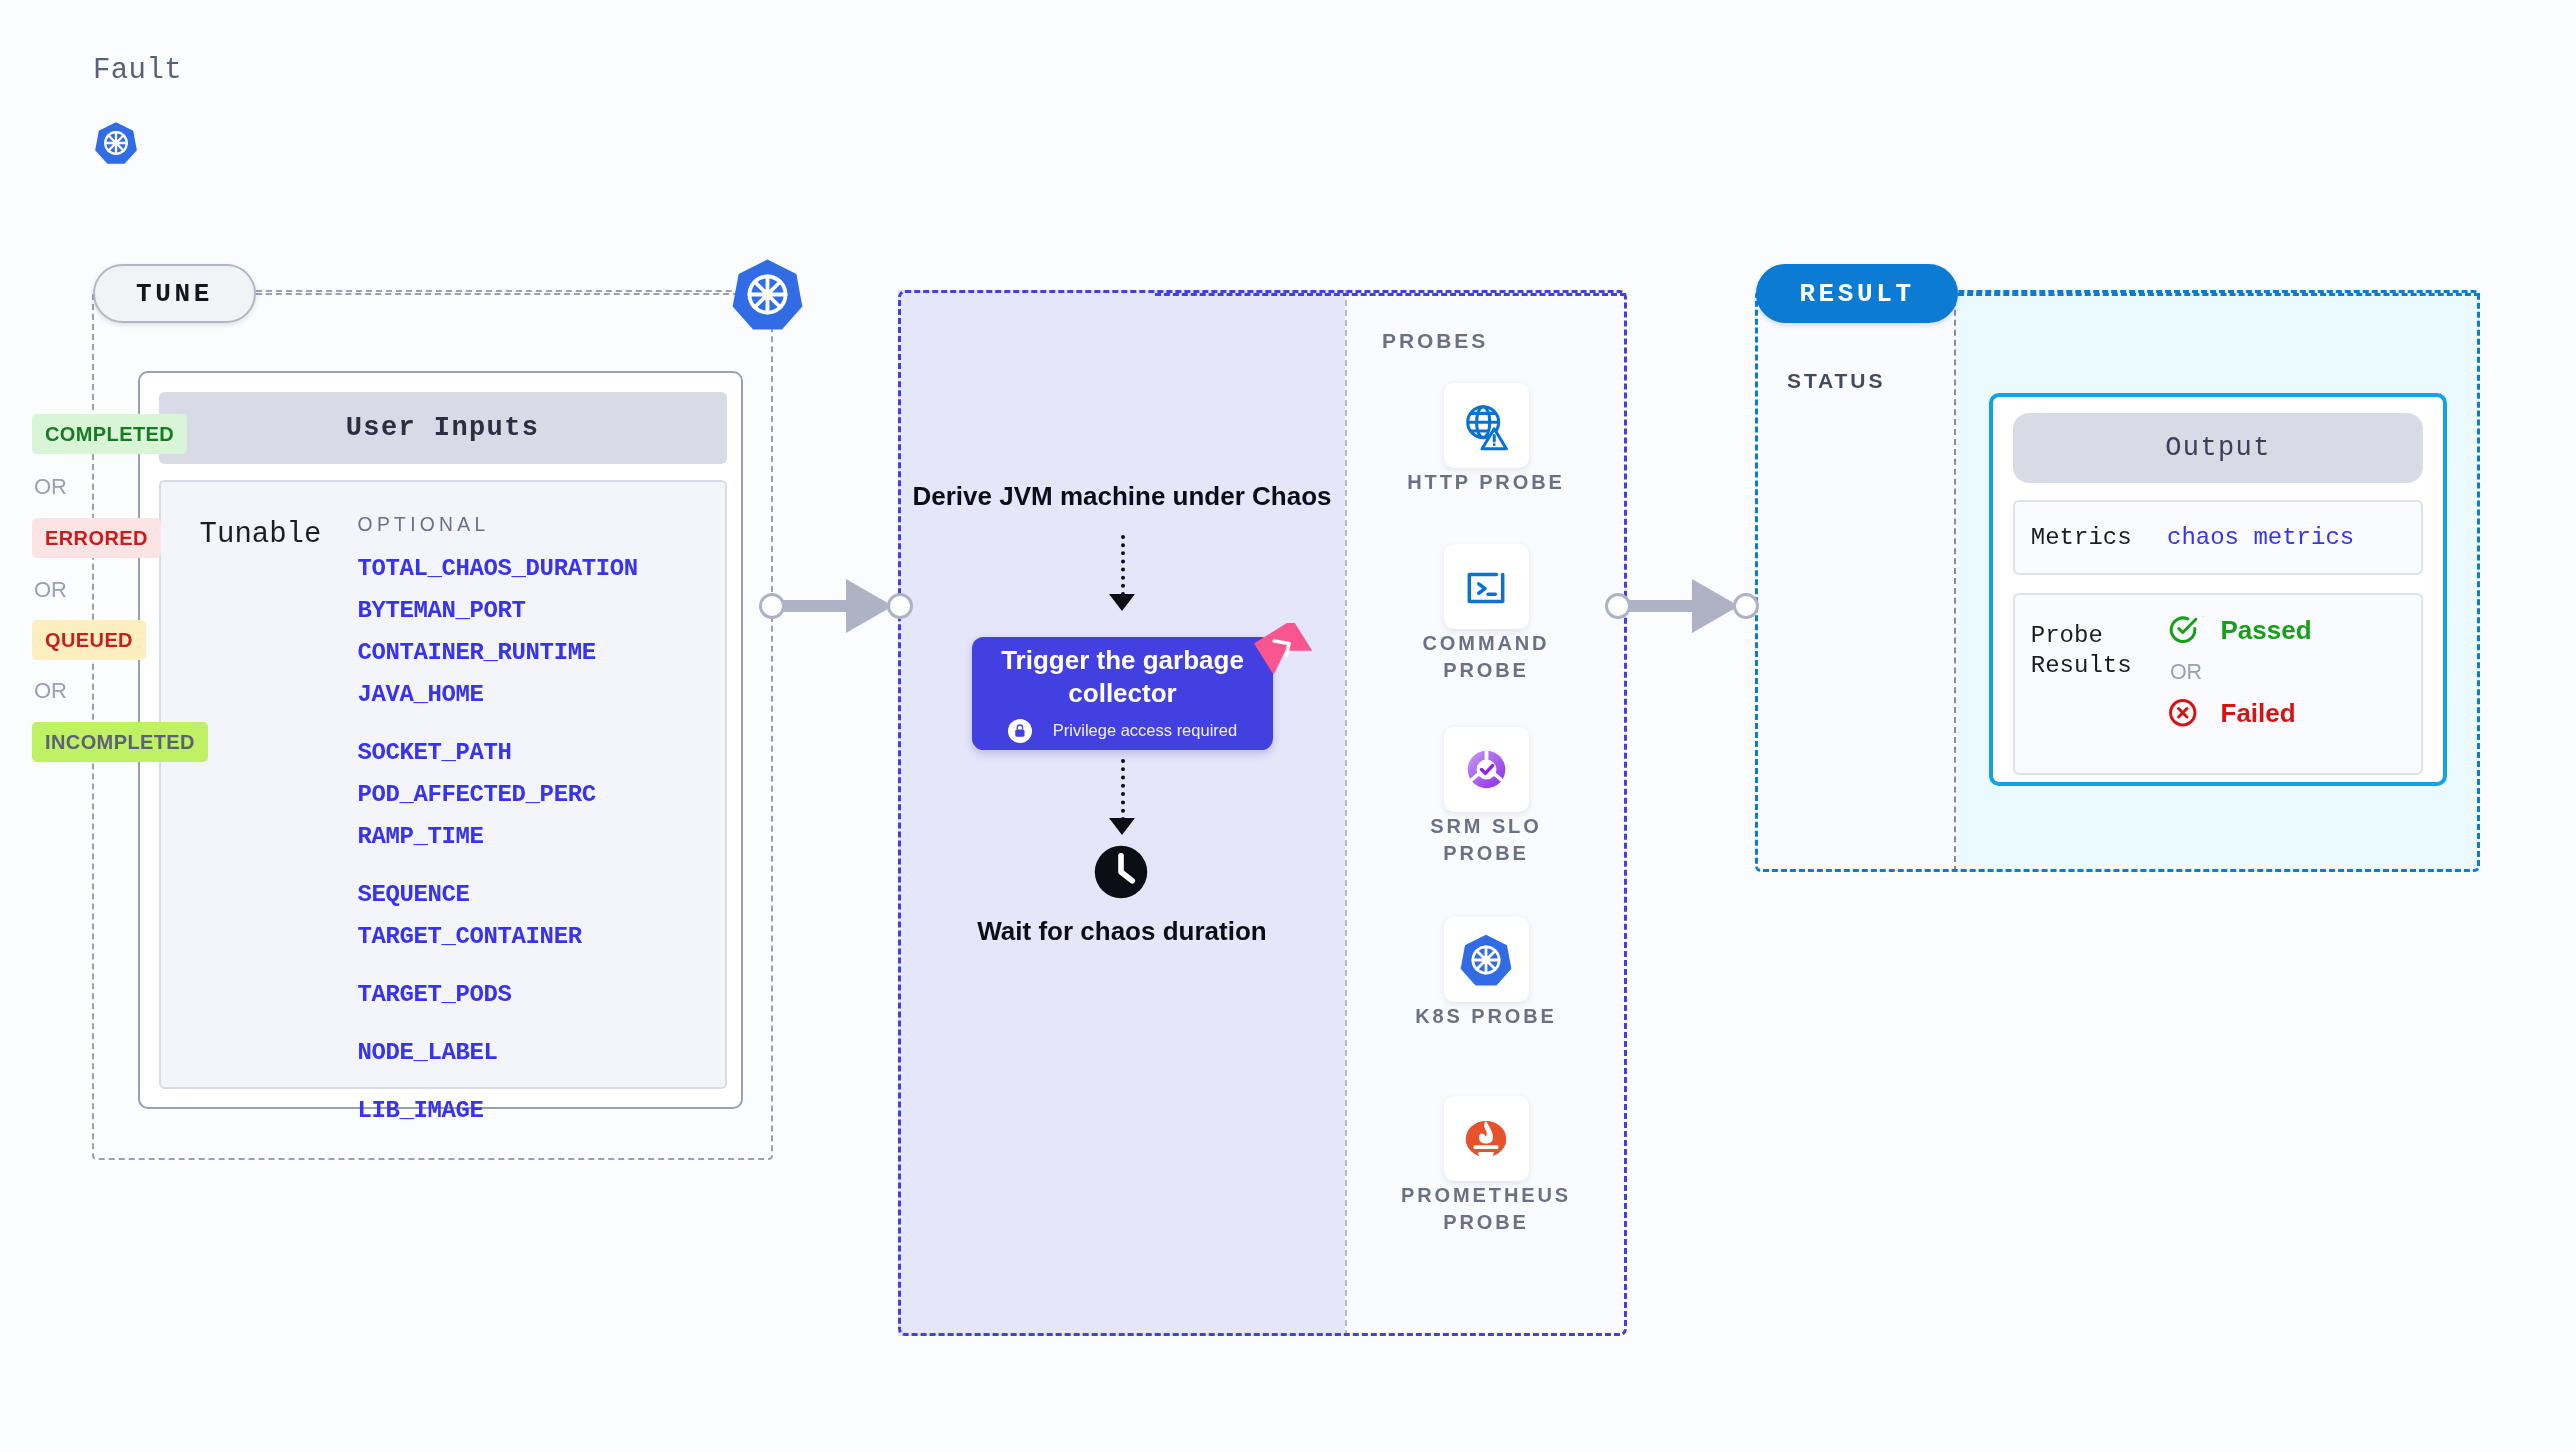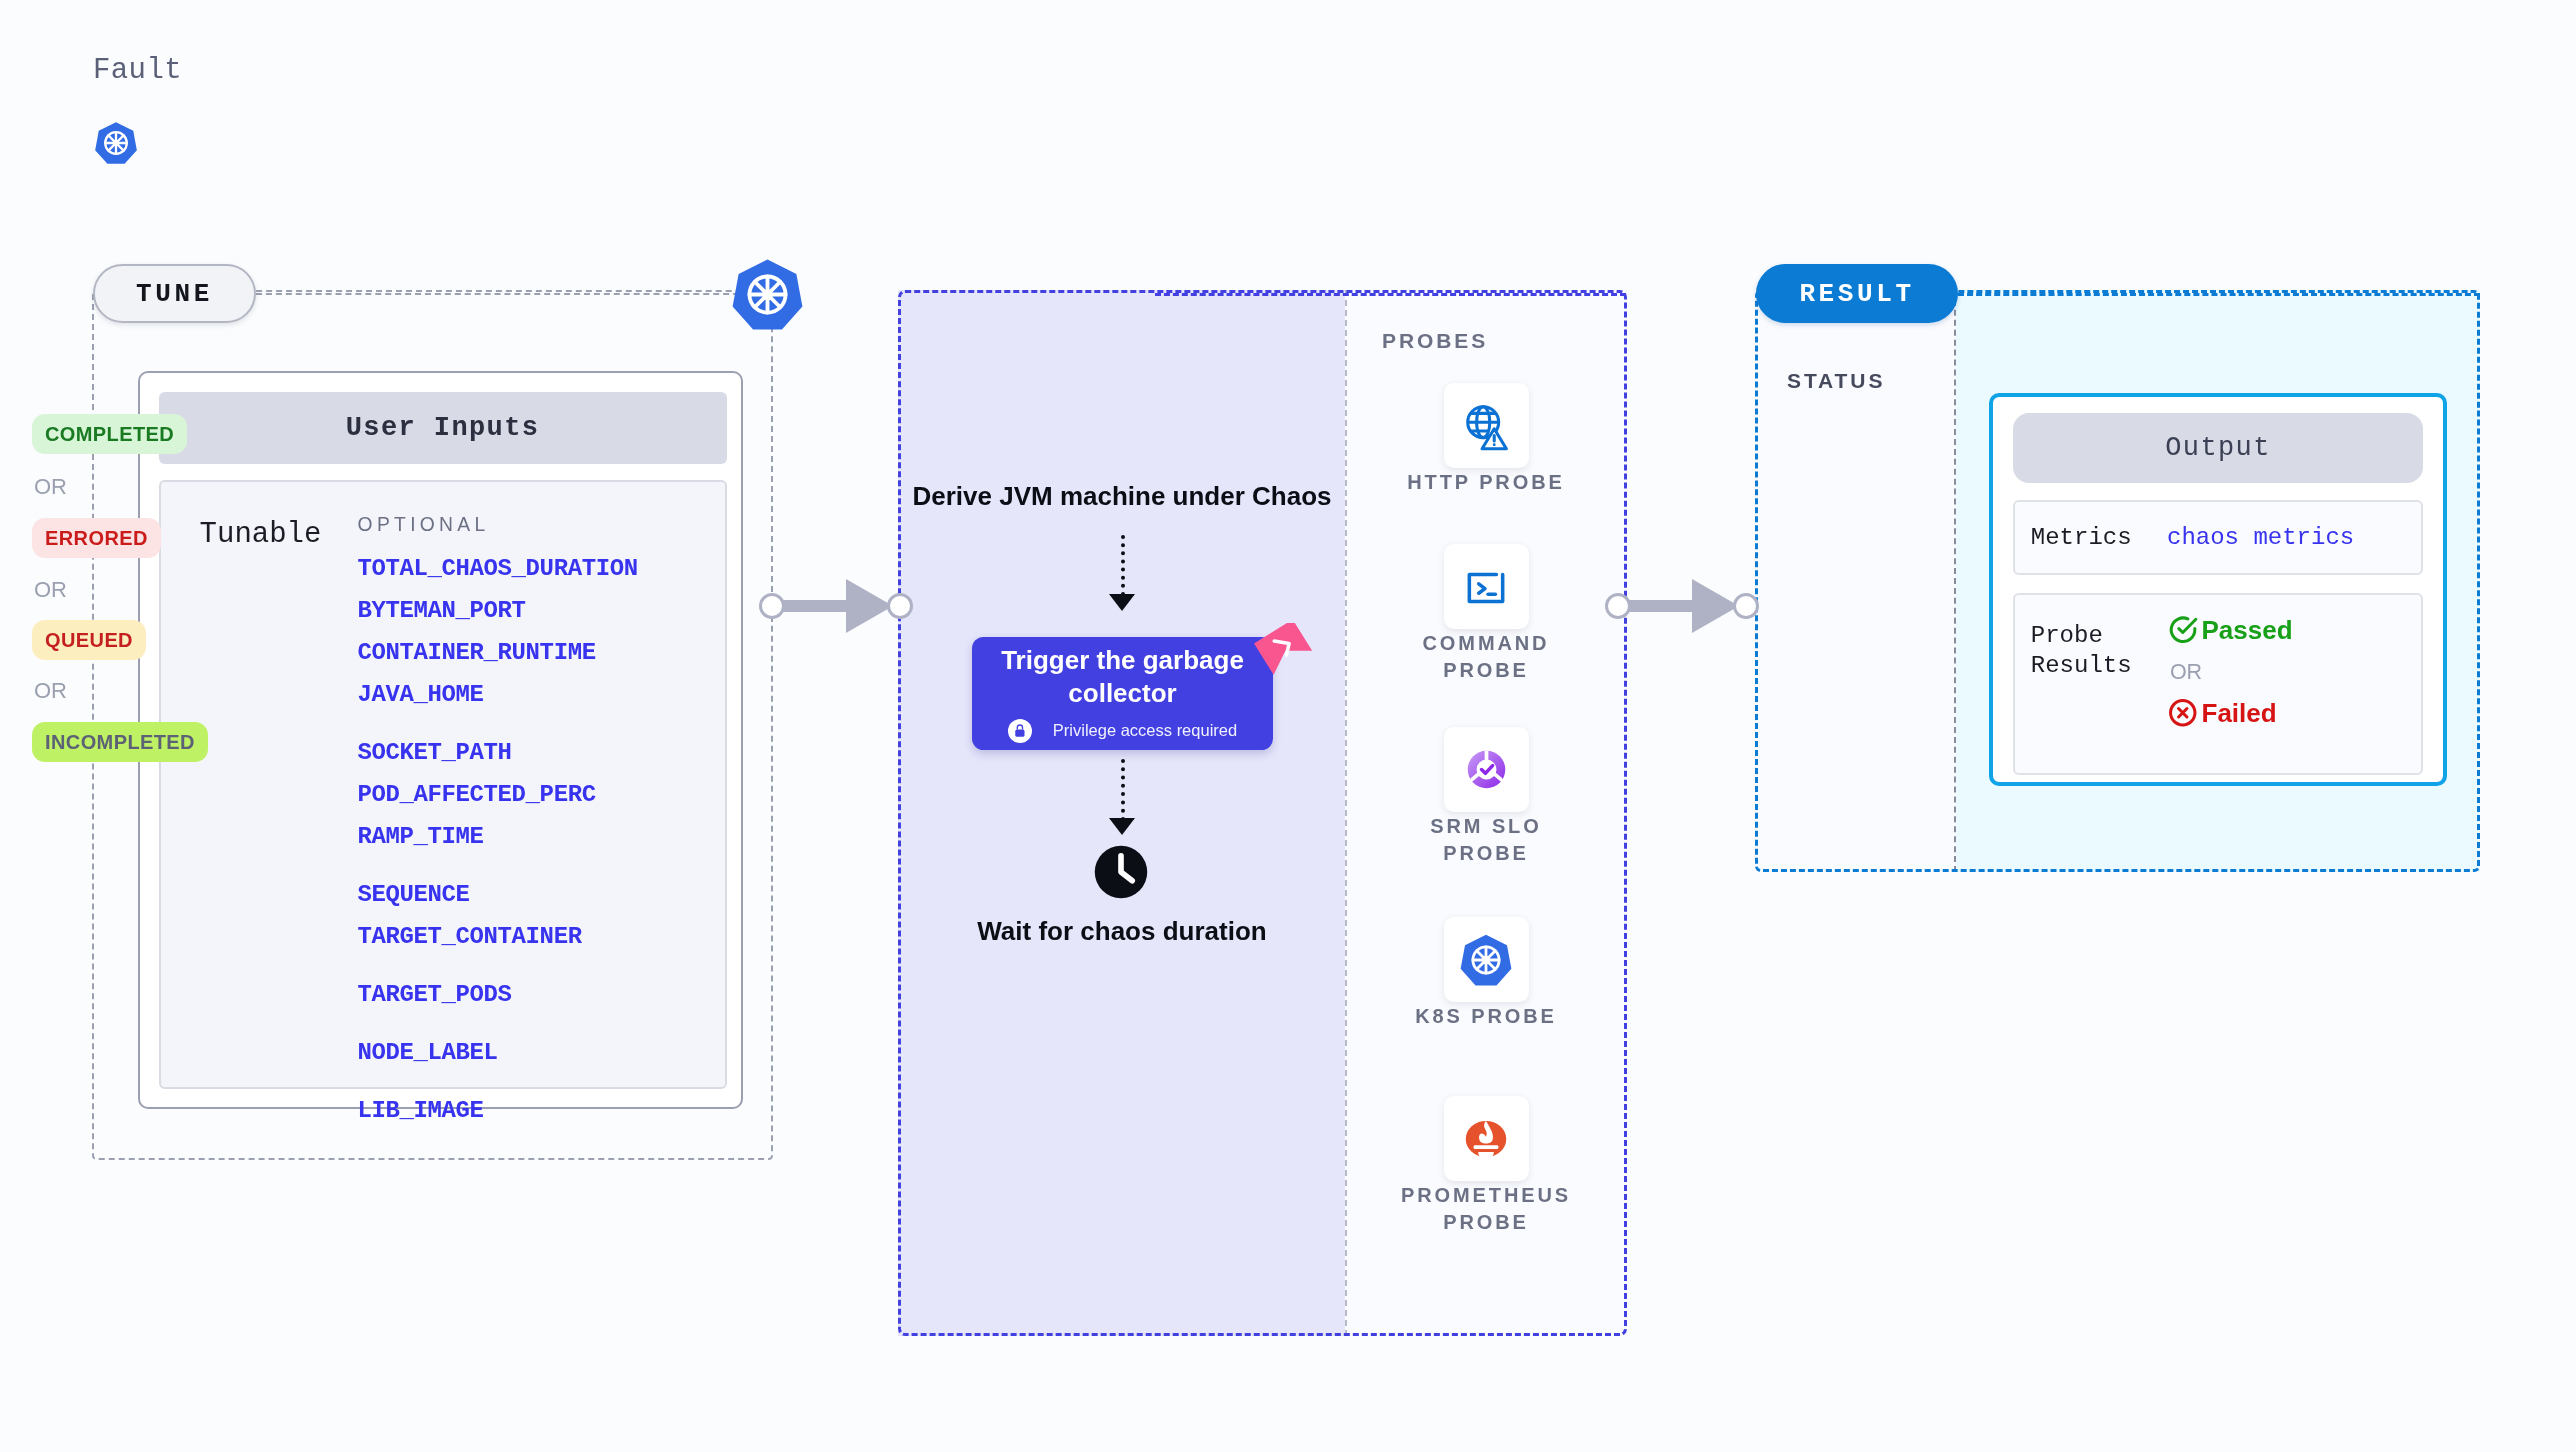--- a/index.html
+++ b/index.html
@@ -183,21 +183,21 @@
   .p5 { top: 806px; }
 
   
   .res-col { position: absolute; left: 1755px; top: 290px; width: 201px; }
   .status-hdr {
     position: absolute; left: 32px; top: 79px;
     font-size: 21px; color: #454a5c; letter-spacing: 2.9px; font-weight: bold;
   }
   .badge {
     position: absolute; left: 32px; display: inline-flex; align-items: center; justify-content: center;
-    border-radius: 13px; font-size: 20px; font-weight: bold; letter-spacing: 0.4px;
+    border-radius: 5px; font-size: 20px; font-weight: bold; letter-spacing: 0.4px;
     padding: 8.6px 13px;
   }
   .b-completed { top: 414px; background: #d8f5d8; color: #1a7a22; }
   .b-errored   { top: 518px; background: #fce4e4; color: #cb1c1c; }
   .b-queued    { top: 620px; background: #fdeec0; color: #c52020; }
   .b-incompleted { top: 722px; background: #bef264; color: #5c6175; }
   .or-txt {
     position: absolute; left: 34px; font-size: 22px; color: #9aa0b0;
     font-family: "Liberation Sans", sans-serif;
   }
@@ -222,21 +222,21 @@
   .out-row-probe   { top: 196px; height: 182px; display: flex; }
   .out-key {
     font-family: "Liberation Mono", monospace; font-size: 24px; color: #1b1d26;
     line-height: 1.25; width: 152px; padding-left: 15.8px; box-sizing: border-box;
   }
   .out-row-probe .out-key { padding-top: 26px; }
   .out-val-metrics {
     font-family: "Liberation Mono", monospace; font-size: 24px; color: #3733ee;
   }
   .out-probe-vals { padding-top: 18.6px; }
-  .pv-row { display: flex; align-items: center; gap: 3px; }
+  .pv-row { display: flex; align-items: center; gap: 22px; }
   .pv-text { font-size: 26px; font-weight: bold; }
   .pv-pass { color: #18a018; }
   .pv-fail { color: #d71414; }
   .pv-or { margin: 13px 0 11.5px 2.9px; font-size: 21.5px; color: #9aa0b0; }
 </style>
 </head>
 <body>
 
 <div class="stage">
 

